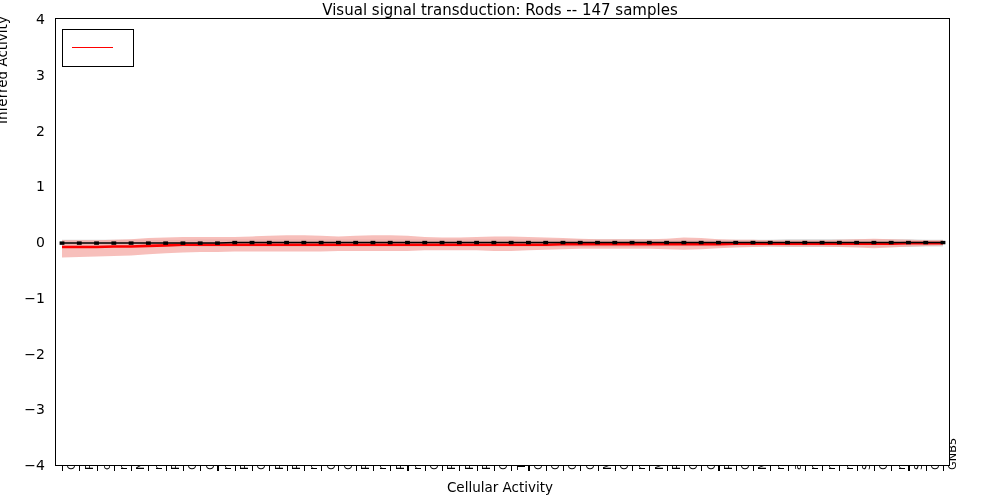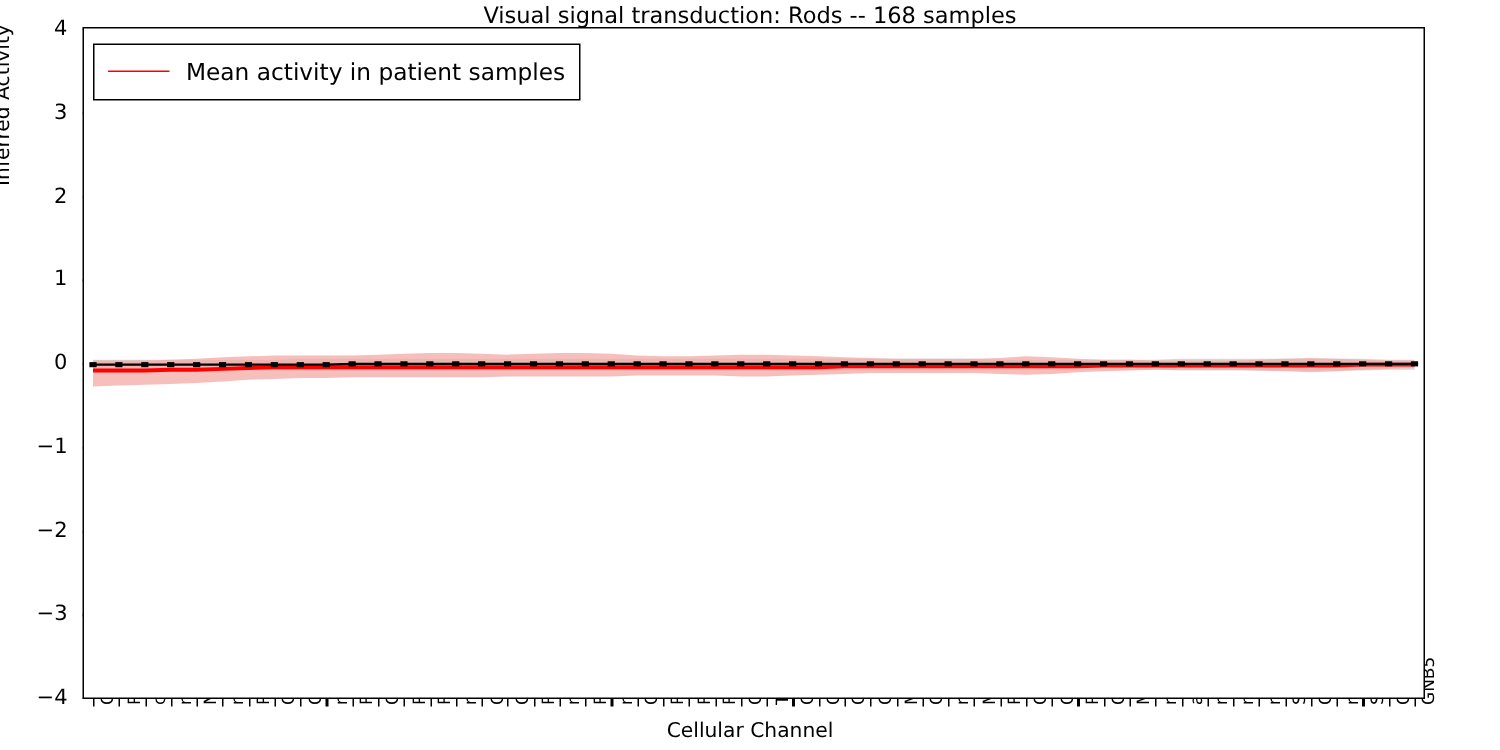--- a/index.html
+++ b/index.html
@@ -38,24 +38,24 @@
   .legend-row{display:flex;align-items:center;height:25px;}
   .legend-swatch{width:41px;height:0;border-top-width:1.7px;
       border-top-style:solid;margin-right:11px;}
   .legend-text{font-size:15.5px;white-space:nowrap;}
 </style>
 </head>
 <body>
 
 <div id="root">
 
-  <div id="chart-title">Visual signal transduction: Rods -- 168 samples</div>
+  <div id="chart-title">Visual signal transduction: Rods -- 147 samples</div>
 
   <div id="ylabel">Inferred Activity</div>
-  <div id="xlabel">Cellular Channel</div>
+  <div id="xlabel">Cellular Activity</div>
 
   <div id="ytick-labels">
       <div class="ytick-label" style="top: 19px; left: 5px; right: auto;">4</div>
       <div class="ytick-label" style="top: 74.75px; left: 5px; right: auto;">3</div>
       <div class="ytick-label" style="top: 130.5px; left: 5px; right: auto;">2</div>
       <div class="ytick-label" style="top: 186.25px; left: 5px; right: auto;">1</div>
       <div class="ytick-label" style="top: 242px; left: 5px; right: auto;">0</div>
       <div class="ytick-label" style="top: 297.75px; left: 5px; right: auto;">−1</div>
       <div class="ytick-label" style="top: 353.5px; left: 5px; right: auto;">−2</div>
       <div class="ytick-label" style="top: 409.25px; left: 5px; right: auto;">−3</div>
@@ -251,17 +251,16 @@
             <rect x="867.33" y="221.86" width="4.8" height="3.4" fill="#000000"></rect>
             <rect x="884.60" y="221.86" width="4.8" height="3.4" fill="#000000"></rect>
           </g>
         </svg>
     </div>
   </div>
 
   <div id="legend">
       <div class="legend-row">
         <span class="legend-swatch" style="border-top-color: rgb(255, 0, 0);"></span>
-        <span class="legend-text">Mean activity in patient samples</span>
       </div>
     </div>
 
 </div>
 
 </body></html>

